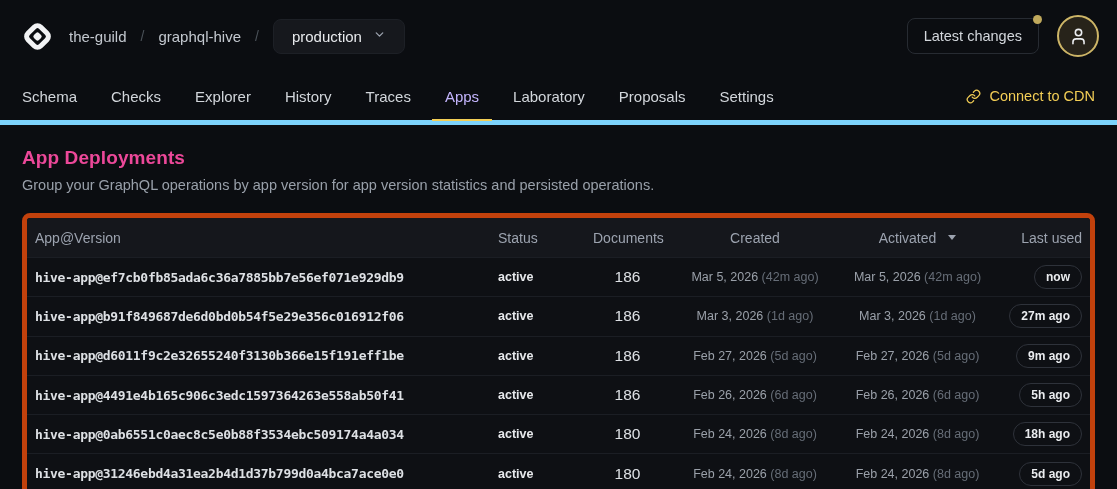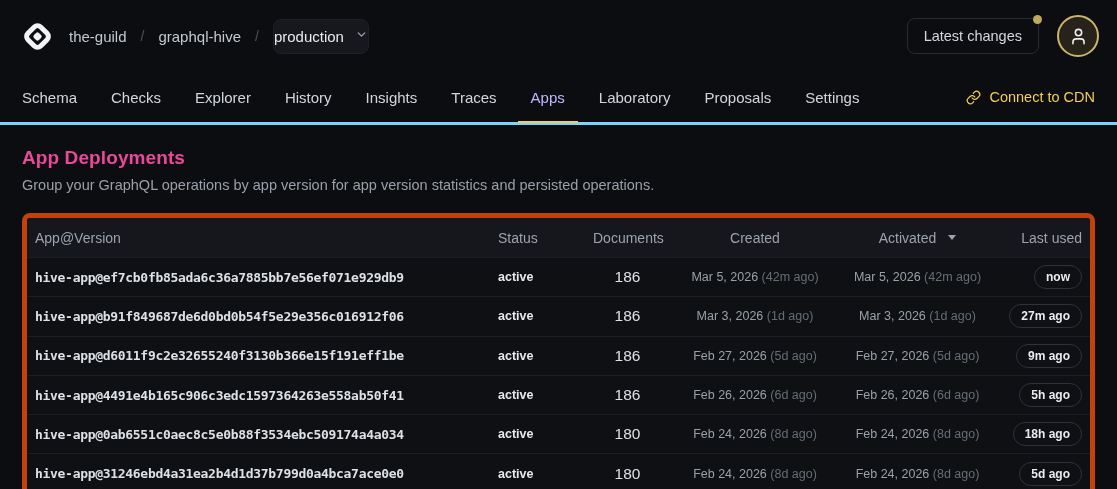--- a/index.html
+++ b/index.html
@@ -15,32 +15,32 @@
   .topbar-left { display:flex; align-items:center; }
   .logo { width:38px; height:38px; position:relative; margin-right:13px; cursor:pointer; }
   .logo-outer { position:absolute; left:50%; top:50%; width:23px; height:23px; margin:-11.5px 0 0 -11.5px;
     border:5px solid #f2f3f5; border-radius:7px; transform:rotate(45deg); }
   .logo-inner { position:absolute; left:50%; top:50%; width:7px; height:7px; margin:-3.5px 0 0 -3.5px;
     background:#f2f3f5; border-radius:2px; transform:rotate(45deg); }
   .breadcrumb { display:flex; align-items:center; gap:14px; font-size:15px; }
   .crumb { color:#c3c8cf; cursor:pointer; }
   .crumb-sep { color:#4b5259; font-size:14px; }
   .target-btn { display:flex; gap:11px; background:#16181d; border:1px solid #1d2026;
-    border-radius:8px; padding:8px 0; color:#e8eaed; font-size:15px; cursor:pointer; }
+    border-radius:8px; padding:8px 18px; color:#e8eaed; font-size:15px; cursor:pointer; }
   .target-btn svg { color:#9ca3af; }
   .topbar-right { display:flex; align-items:center; gap:18px; }
   .latest-btn { position:relative; background:transparent; border:1px solid #272b32; border-radius:8px;
     padding:9px 16px; color:#d3d7dc; font-size:14.5px; font-family:inherit; cursor:pointer; }
   .latest-dot { position:absolute; top:-4px; right:-4px; width:9px; height:9px; border-radius:50%; background:#c0a95c; }
   .avatar { width:42px; height:42px; border-radius:50%; border:2px solid #cdb567; background:#27231a;
     display:flex; align-items:center; justify-content:center; cursor:pointer; }
   .avatar svg { color:#eceef1; }
   
   .nav { height:53px; display:flex; align-items:stretch; justify-content:space-between;
-    padding:0 22px; border-bottom:3px solid #7dd3fc; }
+    padding:0 22px; border-bottom:5px solid #7dd3fc; }
   .tabs { display:flex; gap:34px; }
   .tab { position:relative; display:flex; align-items:center; color:#d2d6db; font-size:15px; cursor:pointer; }
   .tab.active { color:#c4b5fd; }
   .tab.active::after { content:""; position:absolute; left:-13px; right:-13px; bottom:-1px; height:2px;
     background:var(--accent,#f3ce56); }
   .connect-cdn { display:flex; align-items:center; gap:8px; color:var(--accent,#f3ce56);
     font-size:14.5px; cursor:pointer; }
   
   .main { padding:22px 22px 0 22px; }
   .page-title { margin:0 0 8px 0; font-size:19px; font-weight:700; color:#ec4899; letter-spacing:.1px; }
@@ -109,23 +109,20 @@
       <div class="tab">
         <span>Checks</span>
       </div>
       <div class="tab">
         <span>Explorer</span>
       </div>
       <div class="tab">
         <span>History</span>
       </div>
       <div class="tab">
-        <span>Insights</span>
-      </div>
-      <div class="tab">
         <span>Traces</span>
       </div>
       <div class="tab active">
         <span>Apps</span>
       </div>
       <div class="tab">
         <span>Laboratory</span>
       </div>
       <div class="tab">
         <span>Proposals</span>

